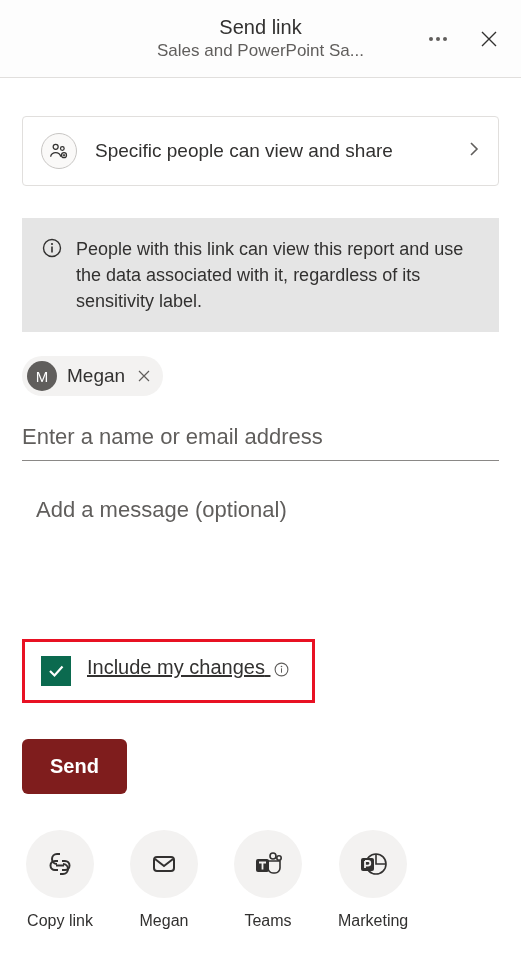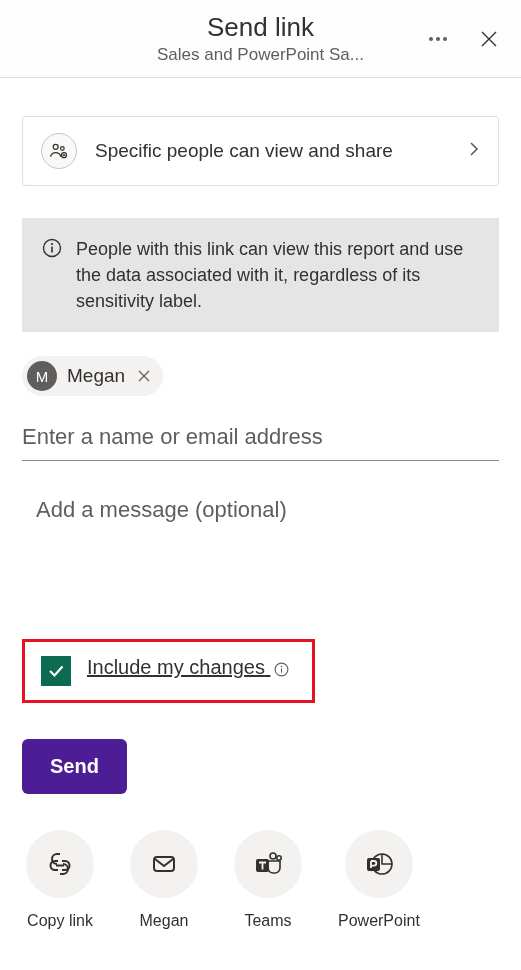--- a/index.html
+++ b/index.html
@@ -15,21 +15,21 @@
       height: 78px;
       border-bottom: 1px solid #e1dfdd;
       position: relative;
       display: flex;
       flex-direction: column;
       align-items: center;
       justify-content: center;
       background: #fdfdfd;
     }
     .header-title {
-      font-size: 26px;
+      font-size: 20px;
       font-weight: 400;
       color: #323130;
     }
     .header-subtitle {
       font-size: 17px;
       color: #605e5c;
       margin-top: 2px;
     }
     .header-actions {
       position: absolute;
@@ -182,21 +182,21 @@
     .include-label {
       font-size: 20px;
       color: #323130;
     }
     .info-small {
       display: inline-flex;
       vertical-align: middle;
       margin-left: 4px;
     }
     .send-btn {
-      background: #4c1d95;
+      background: #7f1d1d;
       color: #fff;
       font-size: 20px;
       font-weight: 600;
       border: none;
       border-radius: 6px;
       padding: 16px 28px;
       margin-top: 36px;
       cursor: pointer;
     }
     .share-options {
@@ -362,17 +362,17 @@
 
     <div class="share-option">
       <div class="share-circle">
         <svg width="34" height="34" viewBox="0 0 34 34">
           <circle cx="20" cy="17" r="10" fill="none" stroke="#323130" stroke-width="1.6"></circle>
           <path d="M20 7 v10 h10" fill="none" stroke="#323130" stroke-width="1.6"></path>
           <rect x="5" y="11" width="13" height="13" rx="2" fill="#323130"></rect>
           <path d="M9 14 v7 M9 14 h3 a2.3 2.3 0 0 1 0 4.6 H9" fill="none" stroke="#f3f2f1" stroke-width="1.8"></path>
         </svg>
       </div>
-      <div class="share-label">PowerPoint</div>
+      <div class="share-label">Marketing</div>
     </div>
   </div>
 
 </div>
 
 </body></html>

